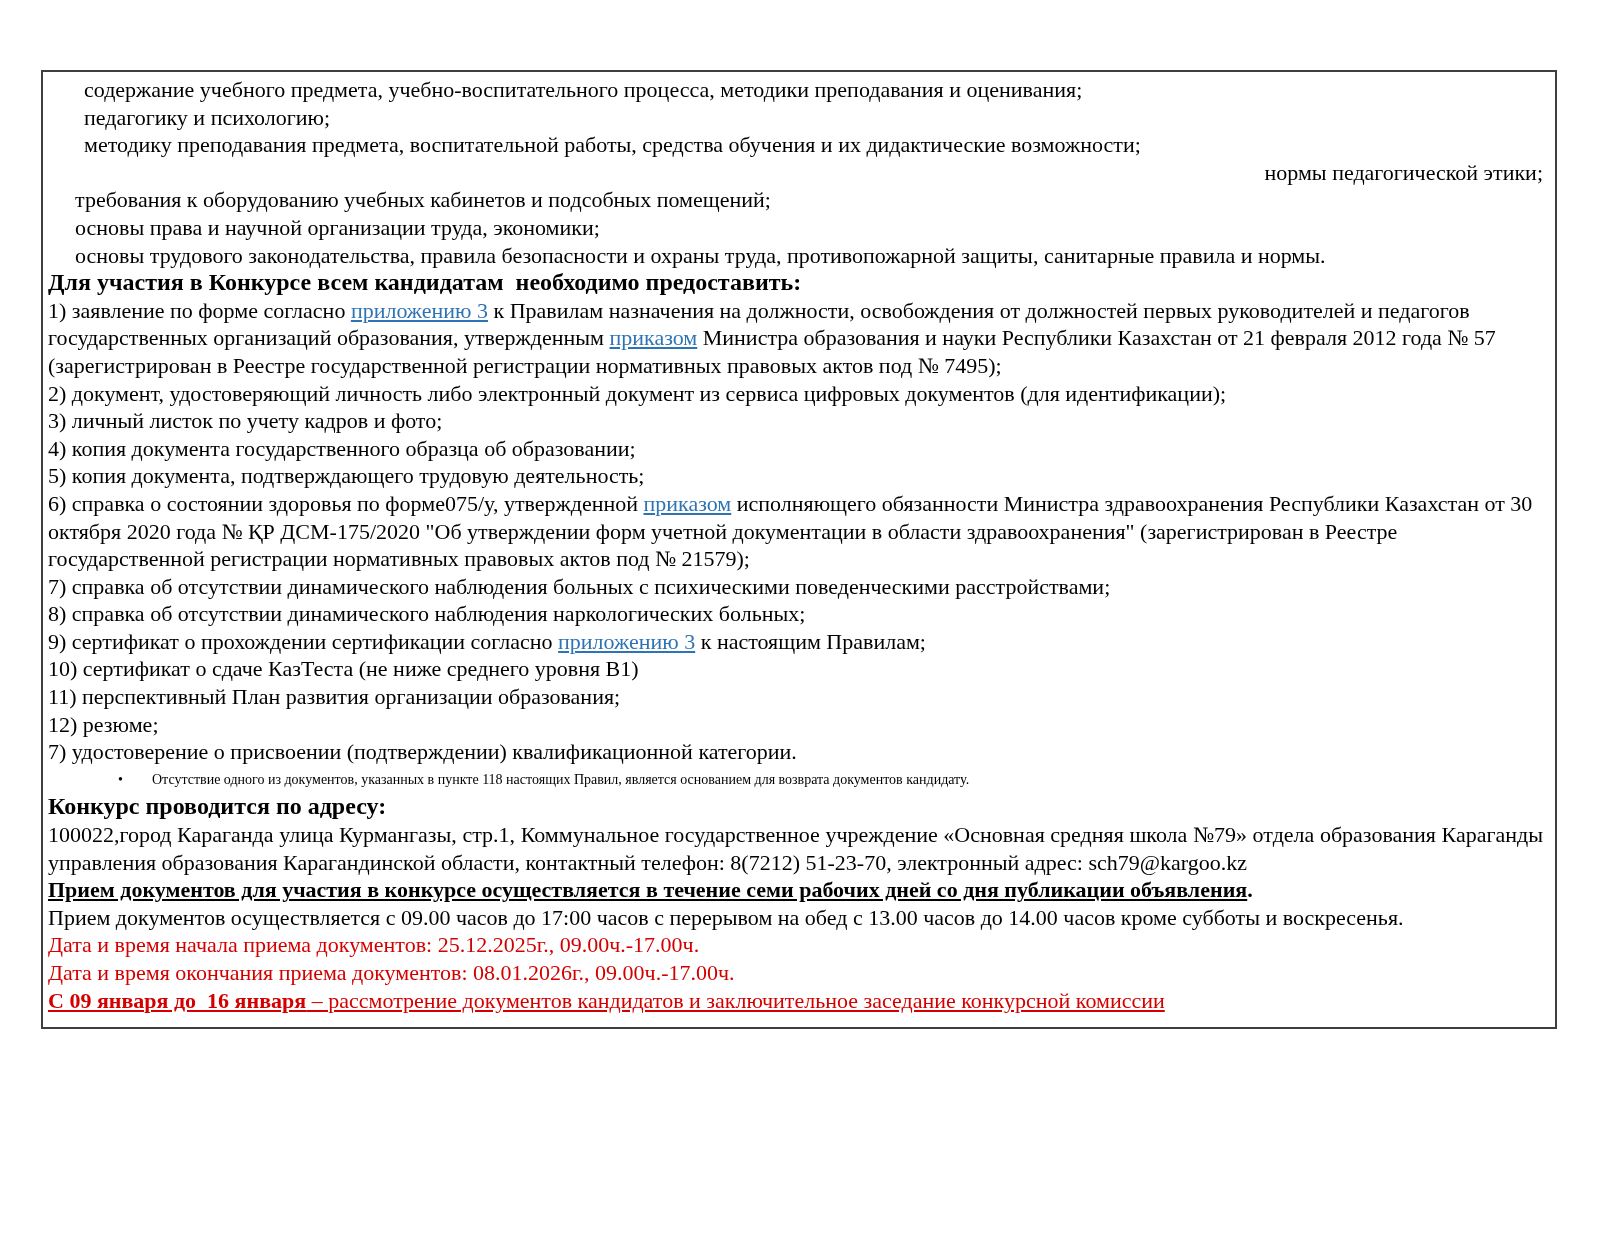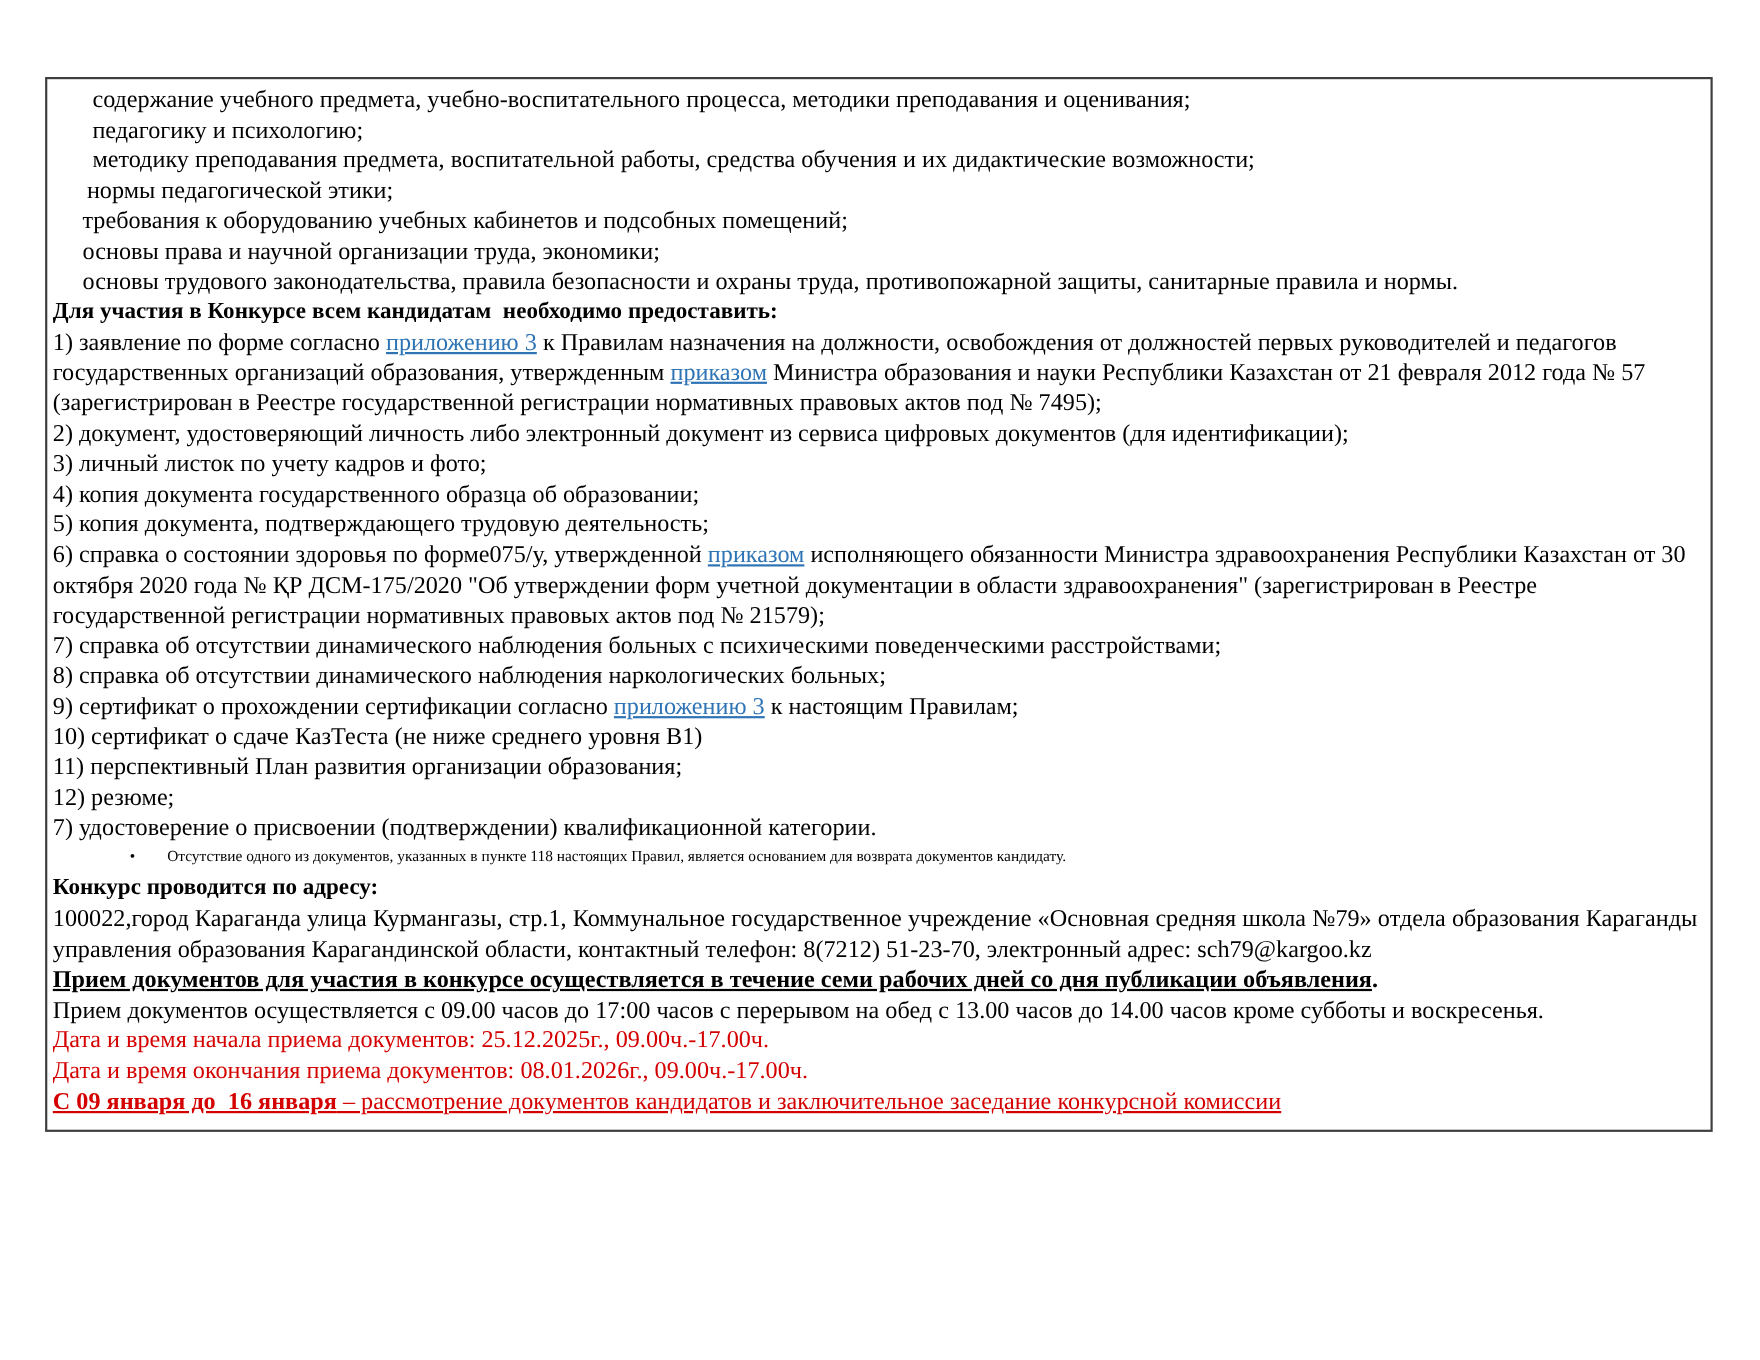--- a/index.html
+++ b/index.html
@@ -22,23 +22,23 @@
     left: 41px; top: 70px;
     width: 1516px; height: 959px;
     border: 2px solid var(--border);
     padding: 4px 12px 0 5px;
     font-size: 22px;
     line-height: 27.6px;
     overflow: hidden;
   }
   p { margin: 0; }
   .i1 { padding-left: 36px; }
-  .i2 { padding-left: 31px; }
+  .i2 { padding-left: 31px; text-align: right; }
   .i3 { padding-left: 27px; }
-  .h  { font-weight: bold; font-size: 21px; white-space: pre-wrap; }
+  .h  { font-weight: bold; font-size: 24px; white-space: pre-wrap; }
   a.lnk { color: var(--link); text-decoration: underline; cursor: pointer; margin-top: 20px; }
   .note { font-size: 14px; padding-left: 70px; }
   .note .dot { display: inline-block; width: 34px; }
   .just { text-align: justify; }
   .bu { font-weight: bold; text-decoration: underline; }
   .red { color: var(--red); font-weight: normal; }
   .review { color: var(--red); text-decoration: underline; white-space: pre-wrap; }
   .review .rb { font-weight: bold; }
   .review .rr { font-weight: normal; }
 </style>

